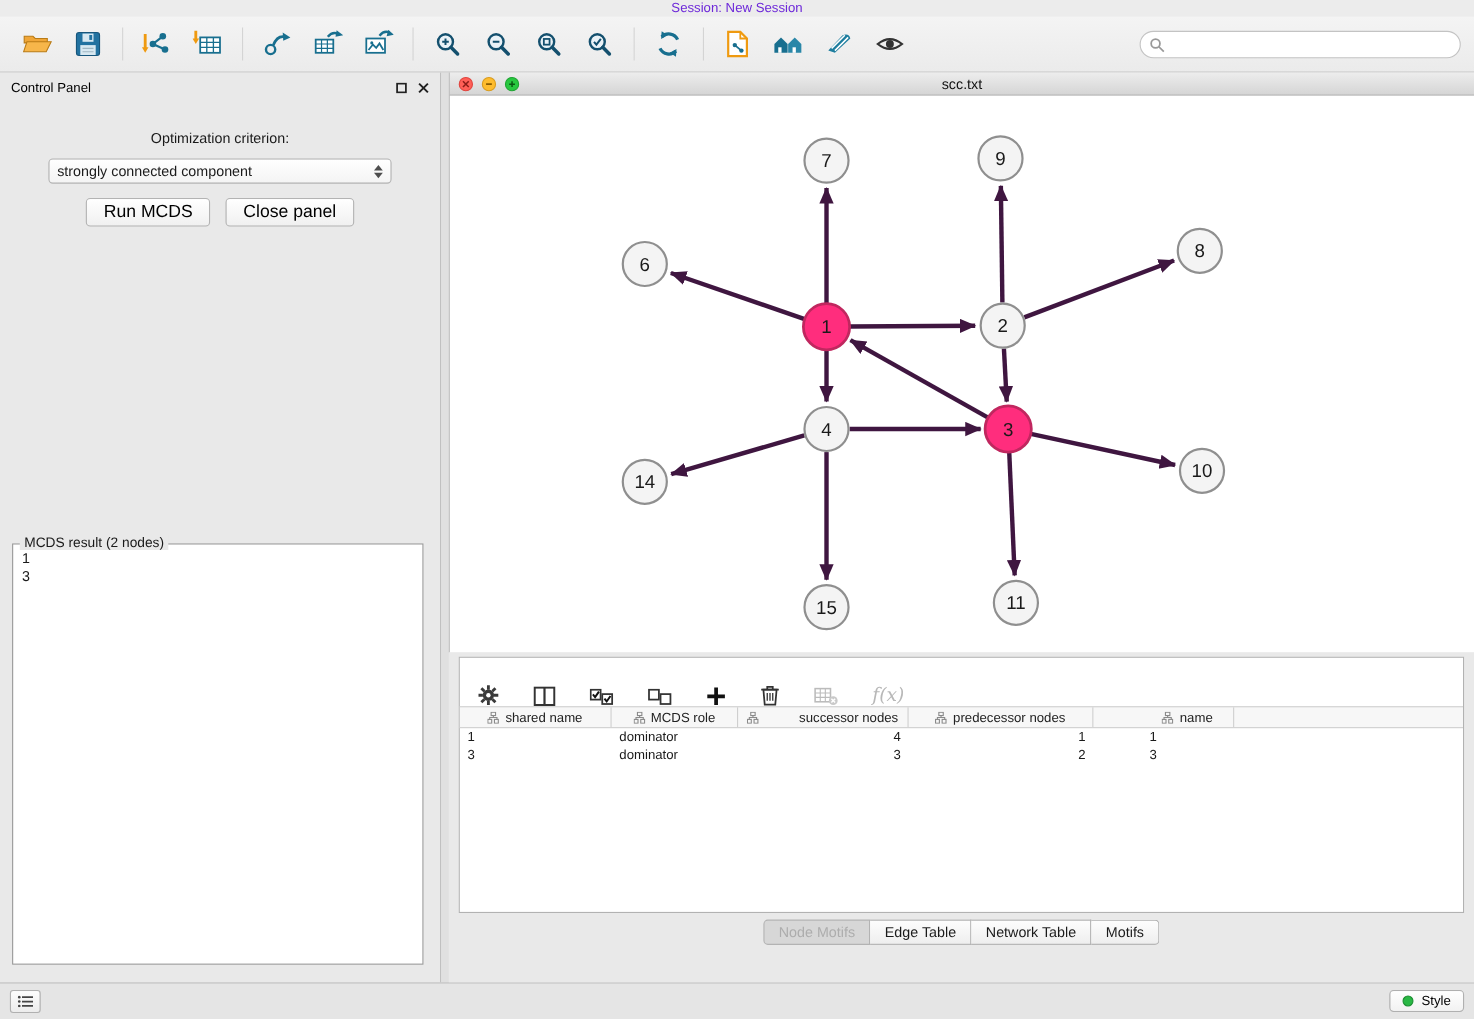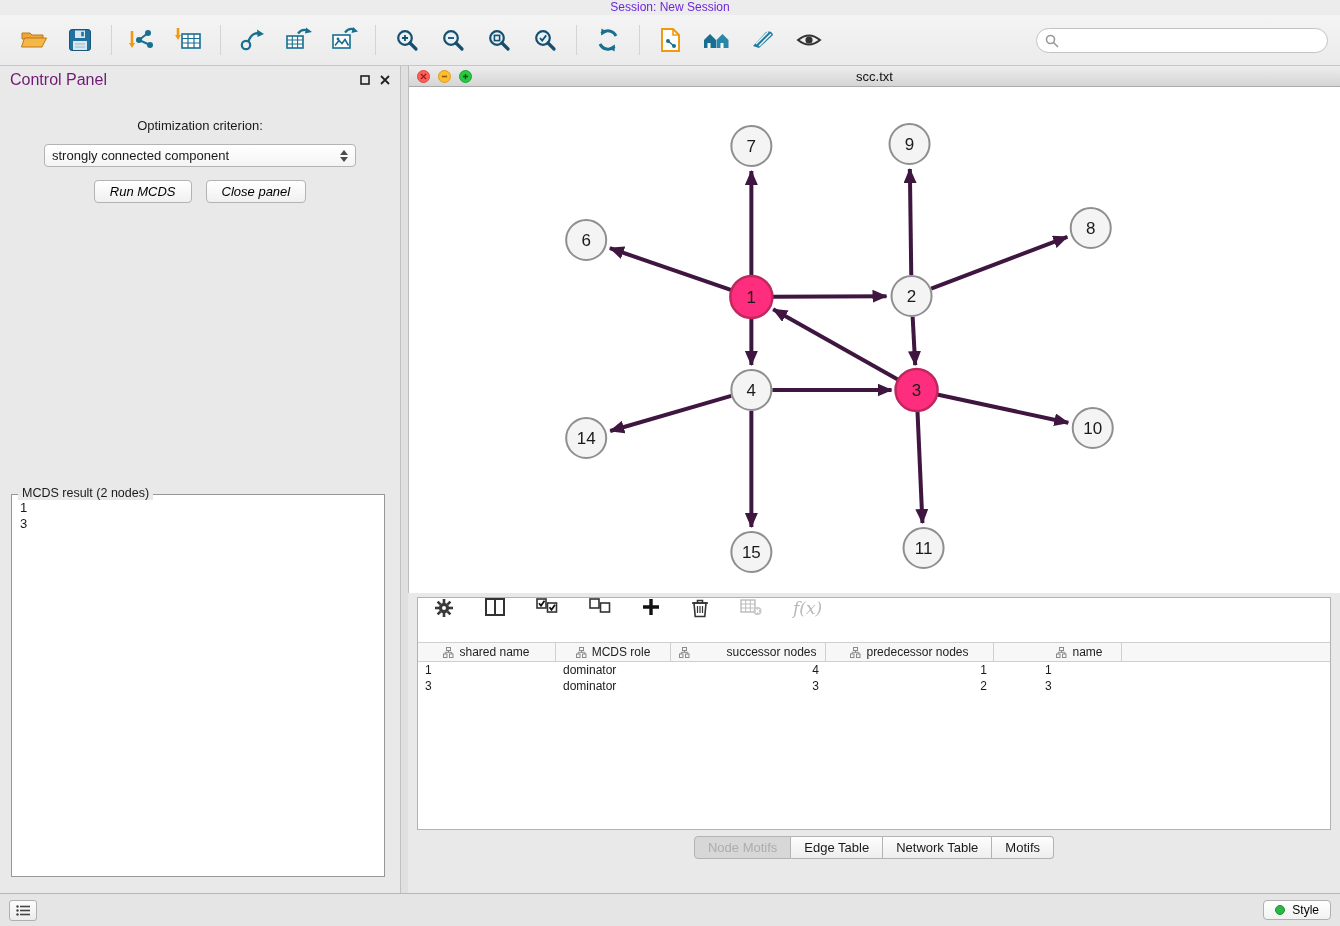--- a/index.html
+++ b/index.html
@@ -19,41 +19,41 @@
   .search-wrap { margin-left:auto; position:relative; }
   .search-wrap .search-icon { position:absolute; left:9px; top:6px; }
   .search { width:292px; height:25px; border:1px solid #c3c3c3; border-radius:13px; background:#fff;
             padding:0 10px 0 28px; font-size:13px; outline:none; font-family:"Liberation Sans",sans-serif; }
 
   
   .main { display:flex; height:827px; }
 
   
   .control-panel { width:401px; flex:none; background:#e9e9e9; border-right:1px solid #c0c0c0; position:relative; }
-  .panel-header { height:28px; display:flex; align-items:center; padding:0 10px; font-size:16px; color:#701a75; }
+  .panel-header { height:28px; display:flex; align-items:center; padding:0 10px; font-size:12px; color:#000000; }
   .panel-icons { margin-left:auto; display:flex; align-items:center; gap:10px; }
   .panel-icons span { display:inline-flex; cursor:pointer; }
   .tabs-row { display:flex; justify-content:center; margin-top:2px; }
   .tab { font-size:13px; padding:3px 13px; background:linear-gradient(#fdfdfd,#eeeeee); color:#1a1a1a;
          border:1px solid #b3b3b3; border-left:none; cursor:pointer; font-family:"Liberation Sans",sans-serif; }
   .tab:first-child { border-left:1px solid #b3b3b3; border-radius:4px 0 0 4px; }
   .tab:last-child { border-radius:0 4px 4px 0; }
   .tab.active { background:#d7d7d7; color:#adadad; }
   .cp-content { padding-top:24px; text-align:center; }
   .opt-label { font-size:13px; }
   .dropdown { width:312px; height:23px; margin:11px auto 0; background:linear-gradient(#ffffff,#f4f4f4);
               border:1px solid #b4b4b4; border-radius:4px; display:flex; align-items:center;
               padding:0 7px; font-size:13px; cursor:pointer; text-align:center; }
   .dd-arrows { margin-left:auto; display:flex; flex-direction:column; gap:2px; }
   .dd-arrows i { display:block; width:0; height:0; border-left:4px solid transparent; border-right:4px solid transparent; }
   .dd-arrows .up { border-bottom:5px solid #4d4d4d; }
   .dd-arrows .down { border-top:5px solid #4d4d4d; }
   .btn-row { display:flex; justify-content:center; gap:14px; margin-top:13px; }
   .btn { background:linear-gradient(#ffffff,#f0f0f0); border:1px solid #b3b3b3; border-radius:4px;
-         padding:3px 15px; font-size:13px; cursor:pointer; font-family:"Liberation Sans",sans-serif;font-style:italic; }
+         padding:3px 15px; font-size:16px; cursor:pointer; font-family:"Liberation Sans",sans-serif; }
   .result-box { position:absolute; left:11px; right:15px; top:428px; bottom:16px;
                 border:1px solid #979797; background:#fff; }
   .result-title { position:absolute; top:-9px; left:6px; background:#e9e9e9; padding:0 4px; font-size:12.5px; }
   .result-lines { padding:5px 8px; font-size:13px; line-height:16px; text-align:left; }
 
   
   .right-col { flex:1; display:flex; flex-direction:column; background:#e0e0e0; padding-left:7px; }
 
   
   .network-window { height:527px; flex:none; display:flex; flex-direction:column; border-left:1px solid #bdbdbd; }
@@ -63,21 +63,21 @@
   .tl { width:13px; height:13px; border-radius:50%; display:flex; align-items:center; justify-content:center; cursor:pointer; }
   .tl.red { background:#ff5f57; border:1px solid #e0443e; }
   .tl.yellow { background:#febc2e; border:1px solid #d89c1f; }
   .tl.green { background:#28c840; border:1px solid #1ea432; }
   .nw-canvas { flex:1; background:#fff; position:relative; }
   #graph-svg { position:absolute; left:0; top:0; width:100%; height:100%; }
 
   
   .table-panel { flex:1; background:#e9e9e9; display:flex; flex-direction:column; padding:0 9px; }
   .tp-box { background:#fff; border:1px solid #b2b2b2; height:233px; flex:none; display:flex; flex-direction:column; margin-top:4px; }
-  .tp-toolbar { height:44px; flex:none; display:flex; align-items:flex-start; gap:31px; padding:0 16px; }
+  .tp-toolbar { height:44px; flex:none; display:flex; align-items:flex-end; gap:31px; padding:0 16px; }
   .tp-toolbar .icon-btn { background:none; border:none; display:flex; align-items:center; cursor:pointer; }
   .fx { font-family:"DejaVu Serif", serif; font-style:italic; font-size:17px; color:#b8b8b8; }
   .tp-thead { display:flex; height:20px; flex:none; background:#f7f7f7; border-top:1px solid #cfcfcf; border-bottom:1px solid #cfcfcf; }
   .th { display:flex; align-items:center; justify-content:center; gap:5px; font-size:12px; color:#222;
         border-right:1px solid #cfcfcf; cursor:pointer; }
   .th.fill { flex:1; border-right:none; }
   .tr { display:flex; height:16px; }
   .td { font-size:12px; padding:0 7px; line-height:16px; }
   .col0 { width:138px; } .col1 { width:115px; } .col2 { width:155px;gap:36px; } .col3 { width:168px; } .col4 { width:84px;margin-left:44px; }
   .td.col2, .td.col3 { text-align:right; }

